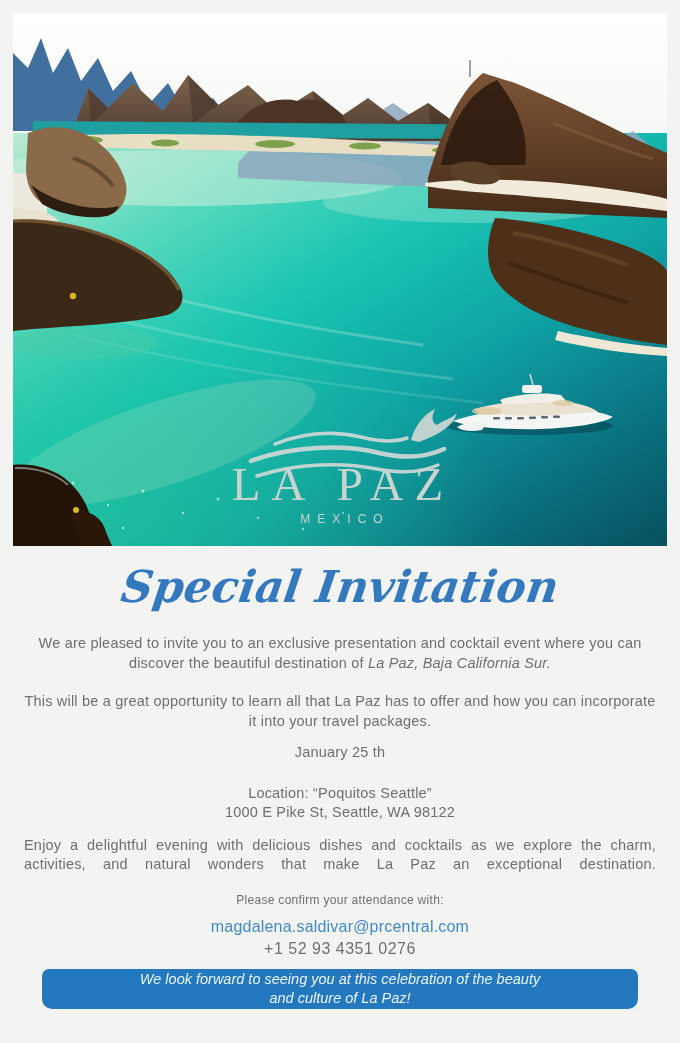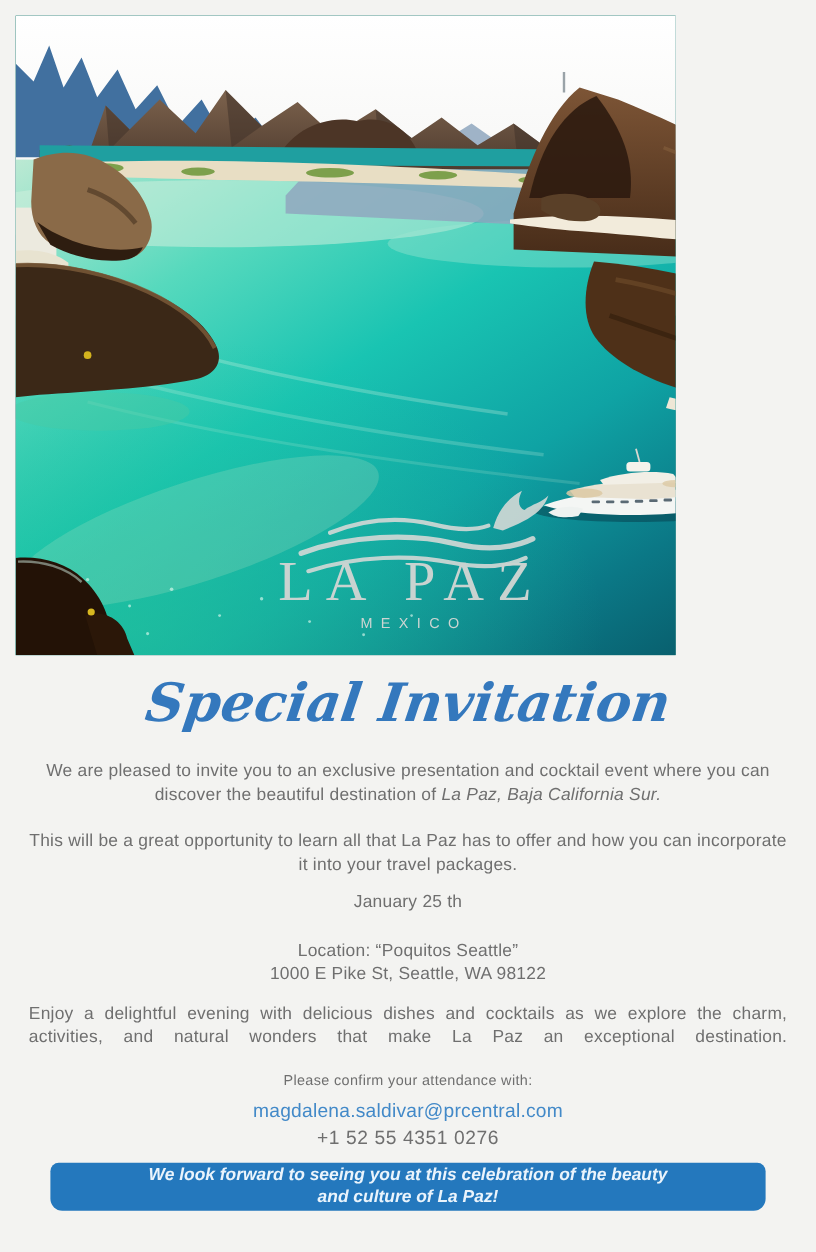--- a/index.html
+++ b/index.html
@@ -6,22 +6,22 @@
   body{
     width:680px;height:1043px;
     background:#f3f3f1;
     font-family:"Liberation Sans",sans-serif;
     overflow:hidden;
   }
   .page{position:relative;width:680px;height:1043px;background:#f3f3f1;}
 
   
   .hero{
-    position:absolute;left:13px;top:13px;width:550px;height:533px;
-    background:#0f766e;overflow:hidden;
+    position:absolute;left:13px;top:13px;width:654px;height:533px;
+    background:#3b82f6;overflow:hidden;
   }
   .hero svg{display:block;}
 
   
   .content{position:absolute;left:0;top:546px;width:680px;}
 
   .script-heading{
     margin:10px 0 0 0;
     text-align:center;
     font-family:"DejaVu Serif","Liberation Serif",serif;
@@ -65,21 +65,21 @@
   .banner{
     width:556px;margin:9px auto 0;
     background:#2478bd;
     border-radius:7px 7px 10px 10px;
     color:#eaf4fc;
     font-style:italic;
     font-size:14.5px;line-height:19px;
     text-align:center;
     padding:1px 20px;
     height:38px;
-    display:flex;flex-direction:column;font-weight:bold;
+    display:flex;flex-direction:column;
   }
 </style>
 </head>
 <body>
 
 <div class="page">
 
   <div class="hero">
     <svg width="654" height="533" viewBox="0 0 654 533" xmlns="http://www.w3.org/2000/svg">
       <defs>
@@ -258,21 +258,21 @@
       <div>Location: “Poquitos Seattle”</div>
       <div>1000 E Pike St, Seattle, WA 98122</div>
     </div>
 
     <p class="para p3">Enjoy a delightful evening with delicious dishes and cocktails as we explore the charm, activities, and natural wonders that make La Paz an exceptional destination.</p>
 
     <div class="confirm">Please confirm your attendance with:</div>
 
     <div class="email"><a>magdalena.saldivar@prcentral.com</a></div>
 
-    <div class="phone">+1 52 55 4351 0276</div>
+    <div class="phone">+1 52 93 4351 0276</div>
 
     <div class="banner">
       <div>We look forward to seeing you at this celebration of the beauty</div>
       <div>and culture of La Paz!</div>
     </div>
 
   </div>
 </div>
 
 </body></html>

